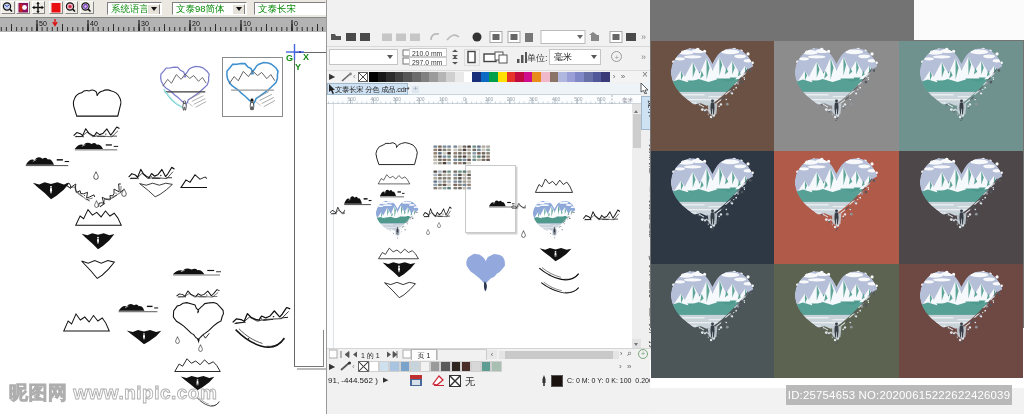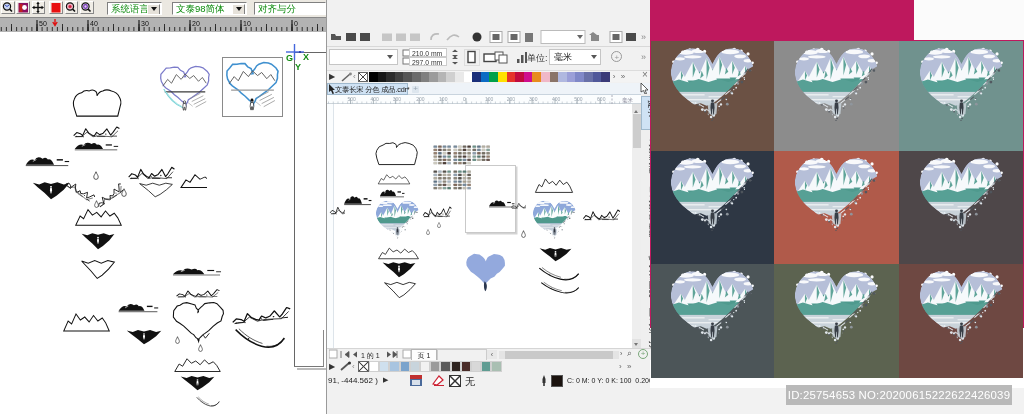--- a/index.html
+++ b/index.html
@@ -305,21 +305,21 @@
         <circle cx="70" cy="6.5" r="1.6" fill="#d02040"></circle>
         <circle cx="70" cy="6.5" r="3.6" fill="none" stroke="#111" stroke-width="1.2"></circle>
         <line x1="72.6" y1="9.1" x2="75" y2="11.5" stroke="#111" stroke-width="1.6"></line>
 <circle cx="85.5" cy="6.5" r="3" fill="#e0d0f0"></circle>
         <circle cx="85.5" cy="6.5" r="1.8" fill="none" stroke="#7030b0" stroke-width="1.2"></circle>
         <circle cx="85.5" cy="6.5" r="3.6" fill="none" stroke="#111" stroke-width="1.2"></circle>
         <line x1="88.1" y1="9.1" x2="90.5" y2="11.5" stroke="#111" stroke-width="1.6"></line>
 </svg>
 <div class="abs" style="left:107px;top:1.5px;width:55px;height:13px;background:#fff;border:1px solid;border-color:#808080 #fff #fff #808080;box-sizing:border-box;font-size:9.5px;line-height:11px;color:#0a8a0a;padding-left:3px;white-space:nowrap;overflow:hidden;">系统语言<div class="abs" style="right:1px;top:1px;width:11px;height:9px;background:#e6e2da;border:1px solid;border-color:#fff #808080 #808080 #fff;"></div><div class="abs" style="right:4px;top:4px;width:0;height:0;border:3px solid transparent;border-top:4px solid #111;"></div></div>
 <div class="abs" style="left:172px;top:1.5px;width:75px;height:13px;background:#fff;border:1px solid;border-color:#808080 #fff #fff #808080;box-sizing:border-box;font-size:9.5px;line-height:11px;color:#0a8a0a;padding-left:3px;white-space:nowrap;overflow:hidden;">文泰98简体<div class="abs" style="right:1px;top:1px;width:11px;height:9px;background:#e6e2da;border:1px solid;border-color:#fff #808080 #808080 #fff;"></div><div class="abs" style="right:4px;top:4px;width:0;height:0;border:3px solid transparent;border-top:4px solid #111;"></div></div>
-<div class="abs" style="left:254px;top:1.5px;width:72px;height:13px;background:#fff;border:1px solid;border-color:#808080 #fff #fff #808080;box-sizing:border-box;font-size:9.5px;line-height:11px;color:#0a8a0a;padding-left:3px;white-space:nowrap;overflow:hidden;">对齐与分</div>
+<div class="abs" style="left:254px;top:1.5px;width:72px;height:13px;background:#fff;border:1px solid;border-color:#808080 #fff #fff #808080;box-sizing:border-box;font-size:9.5px;line-height:11px;color:#0a8a0a;padding-left:3px;white-space:nowrap;overflow:hidden;">文泰长宋</div>
 <div class="abs" style="left:0;top:16.5px;width:326px;height:14px;background:#b3b3b3;border-top:1px solid #888;">
 <svg width="326" height="14" viewBox="0 0 326 14">
 <line x1="-14.0" y1="9" x2="-14.0" y2="13" stroke="#222" stroke-width="0.9"></line>
           <line x1="-8.9" y1="9" x2="-8.9" y2="13" stroke="#222" stroke-width="0.9"></line>
           <line x1="-3.8" y1="9" x2="-3.8" y2="13" stroke="#222" stroke-width="0.9"></line>
           <line x1="1.3" y1="9" x2="1.3" y2="13" stroke="#222" stroke-width="0.9"></line>
           <line x1="6.4" y1="9" x2="6.4" y2="13" stroke="#222" stroke-width="0.9"></line>
           <line x1="11.5" y1="9" x2="11.5" y2="13" stroke="#222" stroke-width="0.9"></line>
           <line x1="16.6" y1="9" x2="16.6" y2="13" stroke="#222" stroke-width="0.9"></line>
           <line x1="21.7" y1="9" x2="21.7" y2="13" stroke="#222" stroke-width="0.9"></line>
@@ -510,20 +510,21 @@
 <div class="abs" style="left:294px;top:330px;width:30px;height:37px;border-right:1px solid #888;border-bottom:1px solid #777;box-sizing:border-box;"></div>
 <div class="abs" style="left:297px;top:368px;width:29px;height:2px;background:#bbb;"></div>
 <svg class="abs" style="left:286px;top:44px" width="24" height="26" viewBox="0 0 24 26">
         <line x1="8.5" y1="0" x2="8.5" y2="16" stroke="#4466dd" stroke-width="1.4"></line>
         <line x1="0" y1="8" x2="18" y2="8" stroke="#4466dd" stroke-width="1.4"></line>
         <circle cx="14" cy="8" r="1" fill="#223399"></circle>
       </svg>
 <div class="abs" style="left:286px;top:53px;font-size:9px;color:#118a11;font-weight:bold;">G</div>
 <div class="abs" style="left:303px;top:52px;font-size:9px;color:#118a11;font-weight:bold;">X</div>
 <div class="abs" style="left:295px;top:62px;font-size:9px;color:#118a11;font-weight:bold;">Y</div>
+<div class="abs" style="left:9px;top:380px;font-size:19px;font-weight:bold;color:#fff;-webkit-text-stroke:0.9px #aeaeae;letter-spacing:0.5px;white-space:nowrap;">昵图网 www.nipic.com</div>
 </div>
 <div class="abs" style="left:326px;top:0;width:324px;height:414px;background:#f1f1f1;border-left:1px solid #9a9a9a;box-sizing:border-box;">
 <div class="abs" style="left:0;top:46px;width:324px;height:1px;background:#d8d8d8;"></div>
 <svg class="abs" style="left:0;top:28px" width="324" height="18" viewBox="0 0 324 18">
 <path d="M4,12 L4,6 L8,6 L9,8 L14,8 L14,12 Z" fill="#555"></path>
         <rect x="19" y="5" width="10" height="8" fill="#4a4a4a"></rect>
         <rect x="33" y="5" width="10" height="8" fill="#4a4a4a"></rect>
         <rect x="55" y="5.5" width="10" height="7.5" fill="#c6c6c6"></rect>
         <rect x="69" y="5.5" width="10" height="7.5" fill="#c6c6c6"></rect>
         <rect x="83" y="5.5" width="10" height="7.5" fill="#c6c6c6"></rect>
@@ -980,21 +981,21 @@
       </svg>
 <div class="abs" style="left:122px;top:374.5px;width:12px;height:12px;background:#fff;border:1px solid #333;box-sizing:border-box;background-image:linear-gradient(45deg,transparent 44%,#333 46%,#333 54%,transparent 56%),linear-gradient(-45deg,transparent 44%,#333 46%,#333 54%,transparent 56%);"></div>
 <div class="abs" style="left:138px;top:375px;font-size:10px;color:#222;">无</div>
 <svg class="abs" style="left:212px;top:374px" width="10" height="13" viewBox="0 0 10 13">
         <path d="M5,1 L6.5,5 L6.5,9 L3.5,9 L3.5,5 Z" fill="#333"></path>
         <rect x="4.2" y="9" width="1.6" height="3" fill="#333"></rect>
       </svg>
 <div class="abs" style="left:224px;top:374.5px;width:12px;height:12px;background:#1a120e;border:1px solid #555;box-sizing:border-box;"></div>
 <div class="abs" style="left:240px;top:377px;font-size:7px;color:#222;white-space:nowrap;">C: 0 M: 0 Y: 0 K: 100&nbsp;&nbsp;0.200 mm</div>
 </div>
-<div class="abs" style="left:650px;top:0;width:374px;height:328px;background:#be185d;">
+<div class="abs" style="left:650px;top:0;width:374px;height:328px;background:#737373;">
 <div class="abs" style="left:264px;top:0;width:110px;height:40px;background:#fbfbfb;"></div>
 <div class="abs" style="left:1px;top:40.5px;width:122.5px;height:110.5px;background:#6b5144;">
         <svg class="abs" style="left:17.8px;top:4px" width="87" height="77" viewBox="0 0 88 78">
           <use href="#HG"></use>
         </svg>
       </div>
 <div class="abs" style="left:123.5px;top:40.5px;width:125.5px;height:110.5px;background:#8c8c8c;">
         <svg class="abs" style="left:19.2px;top:4px" width="87" height="77" viewBox="0 0 88 78">
           <use href="#HG"></use>
         </svg>

